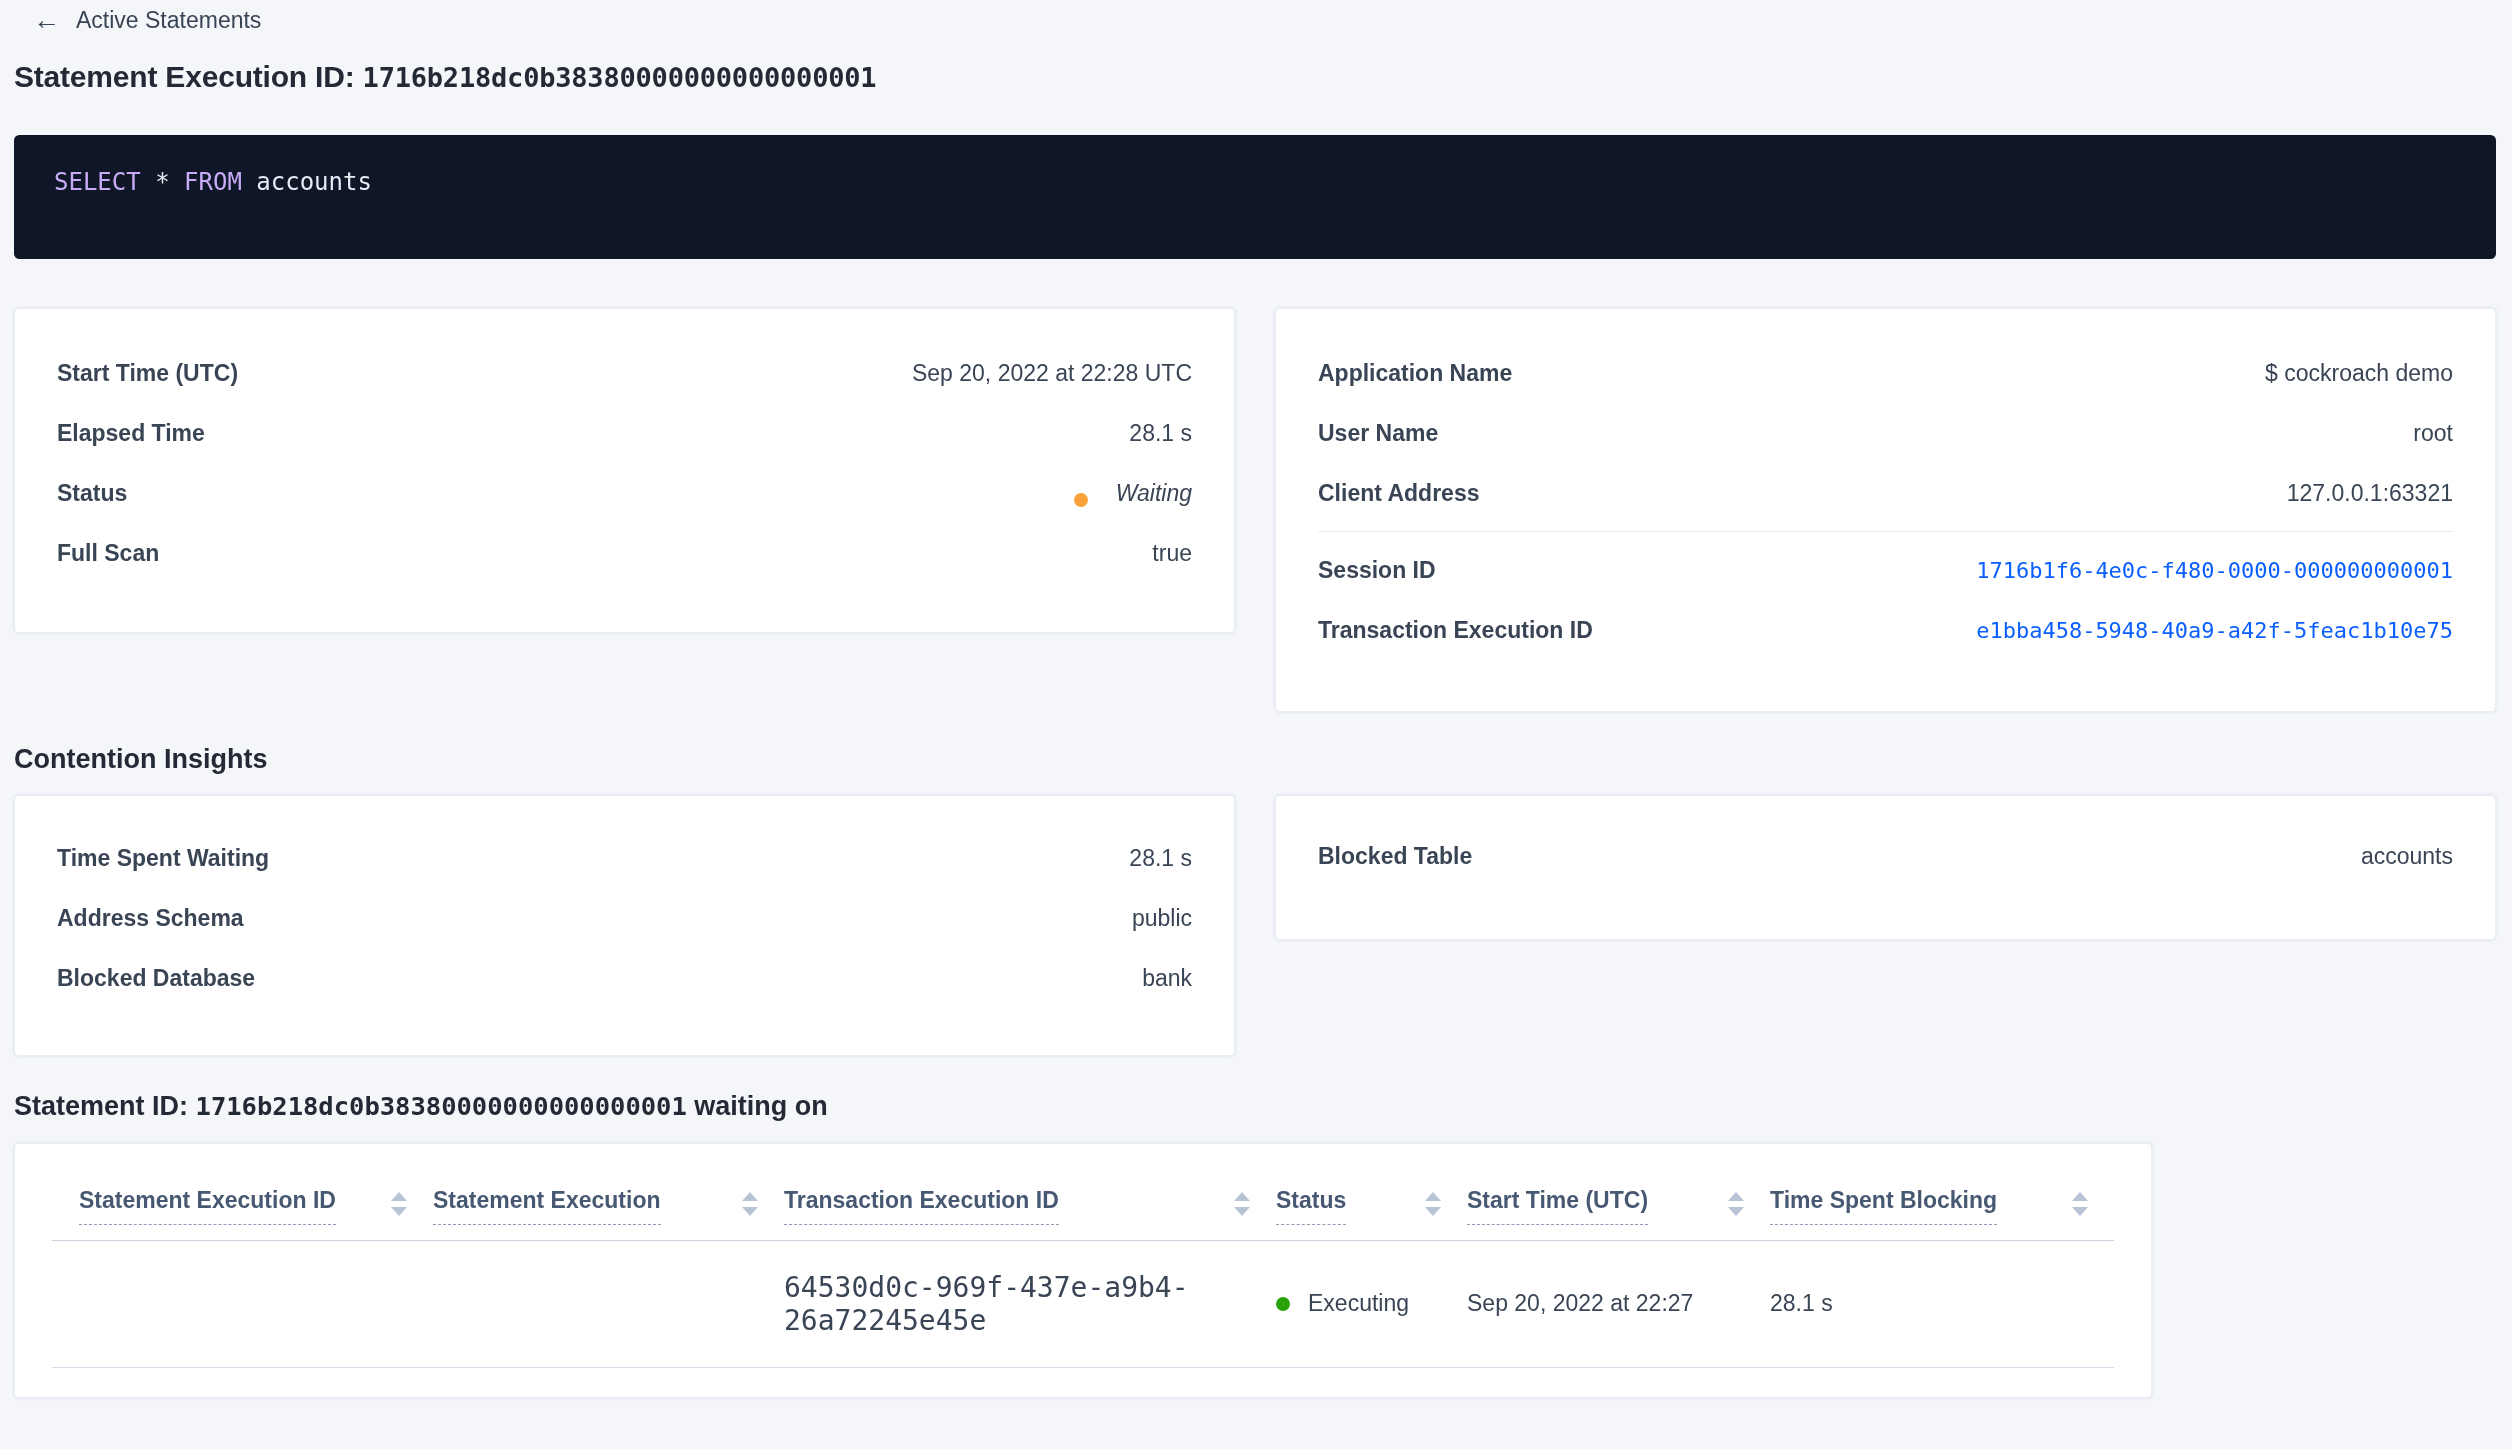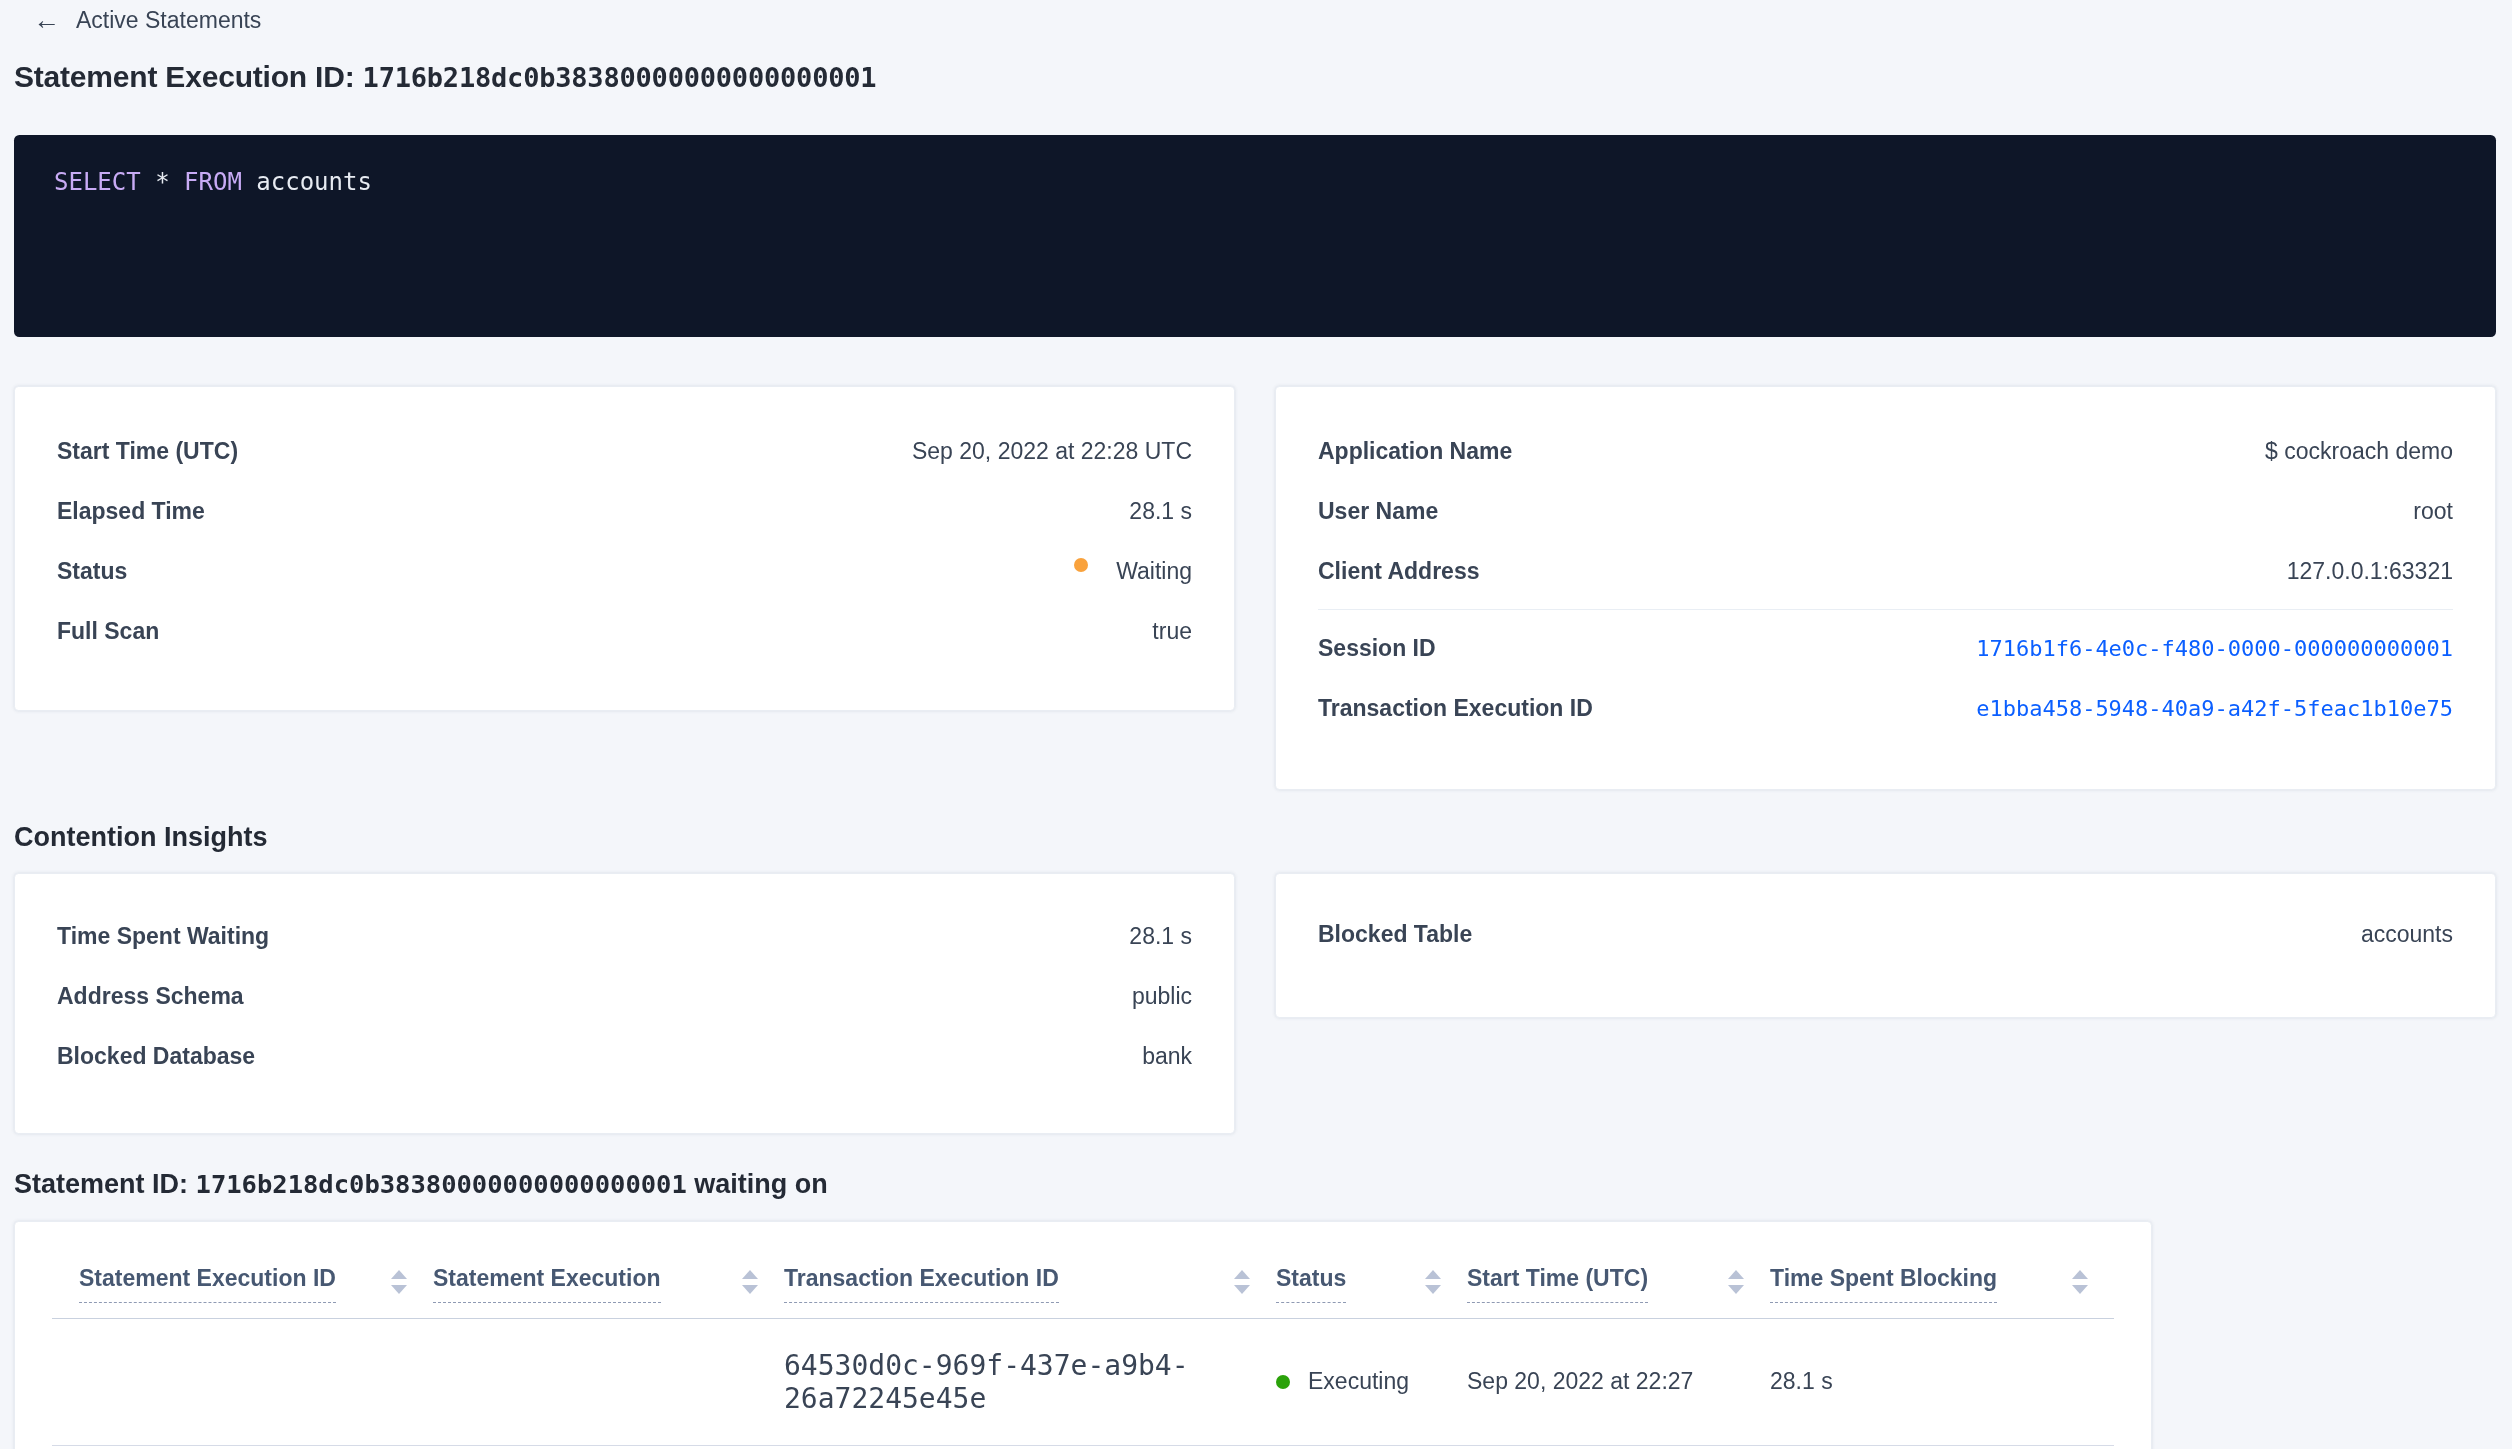--- a/index.html
+++ b/index.html
@@ -14,41 +14,41 @@
   
   .back{display:flex;align-items:center;gap:16px;margin:7px 0 0 33px;font-size:23px;color:#394455;width:max-content;cursor:pointer;}
   .back .arrow{font-size:27px;line-height:1;color:#394455;}
 
   
   h1.page-title{margin:26px 16px 0 14px;font-size:30px;font-weight:700;color:#242a35;letter-spacing:-0.2px;}
   h1.page-title .id{font-family:"DejaVu Sans Mono",monospace;font-size:27px;}
 
   
   .sql-box{
-    margin:41px 16px 0 14px;height:202px;box-sizing:border-box;
+    margin:41px 16px 0 14px;height:124px;box-sizing:border-box;
     background:var(--sql-bg,#0e1628);border-radius:5.3px;
     padding:32px 40px;font-family:"DejaVu Sans Mono",monospace;font-size:24px;line-height:30px;
   }
   .sql-box .kw{color:var(--sql-keyword,#c8abf5);}
   .sql-box .txt{color:var(--sql-text,#e7ebf2);}
 
   
   .row{display:flex;gap:40px;margin:49px 16px 0 14px;align-items:flex-start;}
   .card{
     flex:1;background:#ffffff;border:0.9px solid #e9edf3;border-radius:4.4px;
     box-shadow:0 0 3.5px rgba(67,90,111,.15);box-sizing:border-box;
   }
   .pad-ov-left{padding:34px 42px 49px;}
   .pad-ov-right{padding:34px 42px 50px;}
   .pad-ct-left{padding:32.5px 42px 47px;}
   .pad-ct-right{padding:31px 42px 52px;}
   .kv{height:60px;display:flex;align-items:center;justify-content:space-between;font-size:23px;}
   .kv .k{font-weight:700;color:#394455;}
   .kv .v{color:#394455;text-align:right;}
-  .kv .v.status{display:flex;align-items:flex-start;gap:28px;}
+  .kv .v.status{display:flex;align-items:flex-end;gap:28px;font-style:italic;}
   .divider{border-top:1.8px solid #e9eef4;margin:8px 0 8.8px;}
   a.id-link{color:var(--link-blue,#0b5fff);text-decoration:none;font-family:"DejaVu Sans Mono",monospace;font-size:22px;}
   .dot{width:14px;height:14px;border-radius:50%;flex:0 0 auto;}
   .dot.waiting{background:var(--status-waiting-dot,#f9a23c);}
   .dot.executing{background:var(--status-executing-dot,#2ba20a);}
 
   
   h2.section{font-size:27px;font-weight:700;color:#242a35;margin:32px 0 20px 14px;}
   h2.section.waiting-on{margin:35px 0 21px 14px;}
   h2.section .id{font-family:"DejaVu Sans Mono",monospace;font-size:25.5px;}

